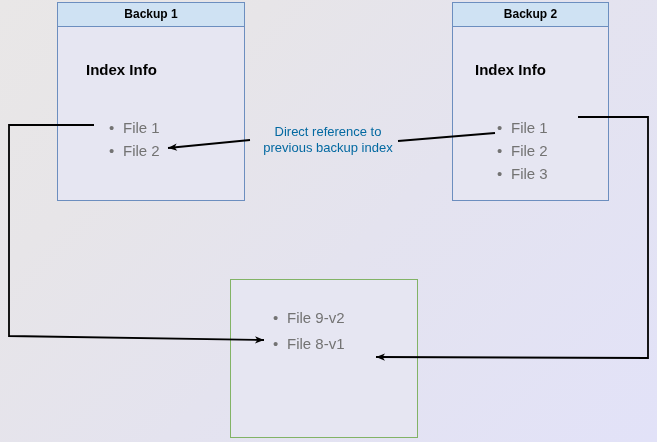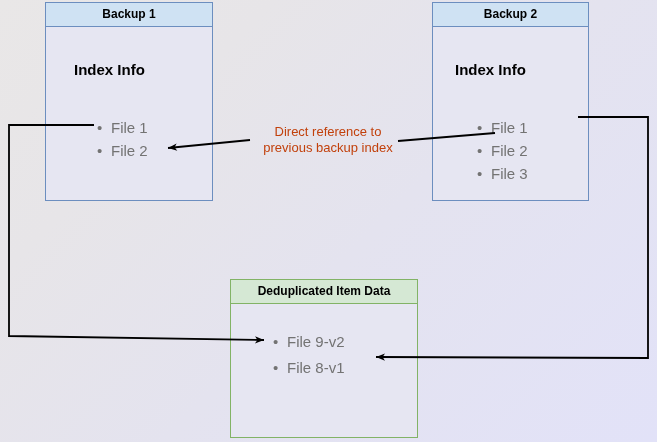--- a/index.html
+++ b/index.html
@@ -80,62 +80,61 @@
   .bullets.wide li {
     line-height: 26px;
   }
   .bullets.wide li::before {
     line-height: 26px;
   }
   .center-label {
     position: absolute;
     font-size: 13px;
     line-height: 16px;
-    color: #c2410c;
+    color: #0369a1;
     text-align: center;
     white-space: pre;
   }
   svg#wires {
     position: absolute;
     left: 0; top: 0;
     width: 657px;
     height: 442px;
     pointer-events: none;
   }
 </style>
 </head>
 <body>
 
 <div id="canvas">
 
-  <div class="box" style="left:45px; top:2px; width:168px; height:199px;">
+  <div class="box" style="left:57px; top:2px; width:188px; height:199px;">
     <div class="box-header">Backup 1</div>
     <div class="box-body">
       <div class="index-label" style="left:28px; top:34px;">Index Info</div>
       <ul class="bullets" style="left:51px; top:89px;">
         <li>File 1</li>
         <li>File 2</li>
       </ul>
     </div>
   </div>
 
-  <div class="box" style="left:432px; top:2px; width:157px; height:199px;">
+  <div class="box" style="left:452px; top:2px; width:157px; height:199px;">
     <div class="box-header">Backup 2</div>
     <div class="box-body">
       <div class="index-label" style="left:22px; top:34px;">Index Info</div>
       <ul class="bullets" style="left:44px; top:89px;">
         <li>File 1</li>
         <li>File 2</li>
         <li>File 3</li>
       </ul>
     </div>
   </div>
 
   <div class="box green" style="left:230px; top:279px; width:188px; height:159px;">
-    <div class="box-header">Deduplicated Item Data</div>
     <div class="box-body">
       <ul class="bullets wide" style="left:42px; top:25px;">
         <li>File 9-v2</li>
         <li>File 8-v1</li>
       </ul>
     </div>
   </div>
 
   <div class="center-label" style="left:248px; top:124px; width:160px;">Direct reference to
 previous backup index</div>

